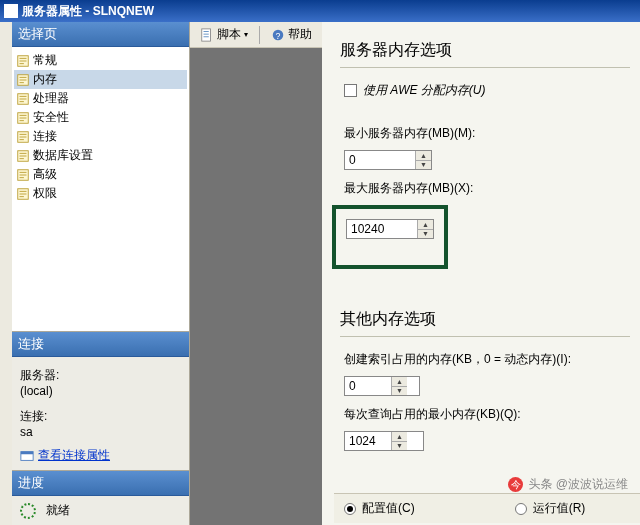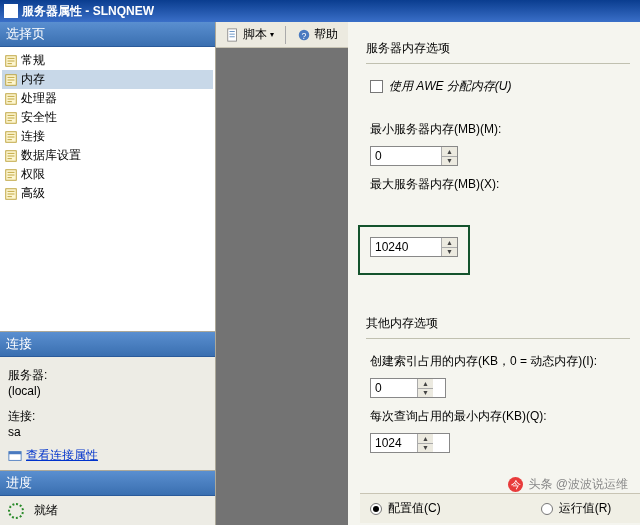--- a/index.html
+++ b/index.html
@@ -25,25 +25,26 @@
     width: 14px; height: 14px;
     background: #fff;
     margin-right: 4px;
     display: inline-block;
   }
   .content {
     display: flex;
     height: 503px;
   }
   .sidebar {
-    width: 216px;
+    width: 178px;
     background: #f5f5f0;
     border-right: 1px solid #aca899;
     display: flex;
     flex-direction: column;
+    margin-left: 12px;
   }
   .panel-header {
     background: linear-gradient(#5a8fd0,#3a6fb0);
     color: #fff;
     padding: 3px 6px;
     font-size: 13px;
     border-bottom: 1px solid #2a5a9a;
   }
   .tree {
     flex: 1;
@@ -111,21 +112,21 @@
     margin: 0 3px;
   }
   .form-area {
     flex: 1;
     background: #f5f5ef;
     padding: 18px 10px 10px 18px;
     overflow: auto;
     position: relative;
   }
   .section-title {
-    font-size: 12px;
+    font-size: 16px;
     margin-bottom: 6px;
   }
   .hr {
     border: none;
     border-top: 1px solid #c0c0b0;
     margin: 0 0 14px 0;
   }
   .chk-row {
     display: flex; align-items: center;
     gap: 6px;
@@ -164,25 +165,24 @@
   }
   .spinner .btns div {
     flex:1;
     display:flex;align-items:center;justify-content:center;
     font-size: 7px;
     color: #444;
     cursor: pointer;
   }
   .spinner .btns div:first-child { border-bottom: 1px solid #aaa;}
   .highlight-box {
-    border: 2px solid #14532d;
-    padding: 10px 10px 16px 10px;
+    border: 4px solid #14532d;
+    padding: 10px 10px 26px 10px;
     display: inline-block;
     margin-left: -8px;
-    margin-top: 24px;
   }
   .radio-row {
     position: absolute;
     bottom: 2px;
     left: 12px; right: 0;
     padding: 6px 10px;
     border-top: 1px solid #c8c4b4;
     display: flex;
     gap: 100px;
     align-items: center;
@@ -299,30 +299,30 @@
           </span>
           <span>数据库设置</span>
         </div>
         <div class="tree-item">
           <span class="tree-icon">
             <svg viewBox="0 0 16 16">
               <rect x="2" y="2" width="12" height="12" fill="#fdf6d0" stroke="#b89c30"></rect>
               <path d="M4 5h8M4 8h8M4 11h5" stroke="#b89c30"></path>
             </svg>
           </span>
+          <span>高级</span>
+        </div>
+        <div class="tree-item">
+          <span class="tree-icon">
+            <svg viewBox="0 0 16 16">
+              <rect x="2" y="2" width="12" height="12" fill="#fdf6d0" stroke="#b89c30"></rect>
+              <path d="M4 5h8M4 8h8M4 11h5" stroke="#b89c30"></path>
+            </svg>
+          </span>
           <span>权限</span>
-        </div>
-        <div class="tree-item">
-          <span class="tree-icon">
-            <svg viewBox="0 0 16 16">
-              <rect x="2" y="2" width="12" height="12" fill="#fdf6d0" stroke="#b89c30"></rect>
-              <path d="M4 5h8M4 8h8M4 11h5" stroke="#b89c30"></path>
-            </svg>
-          </span>
-          <span>高级</span>
         </div>
       </div>
 
     <div class="conn-panel">
       <div class="panel-header">连接</div>
       <div class="conn-body">
         <div class="lbl">服务器:</div>
         <div>(local)</div>
         <div class="lbl" style="margin-top:10px">连接:</div>
         <div>sa</div>

